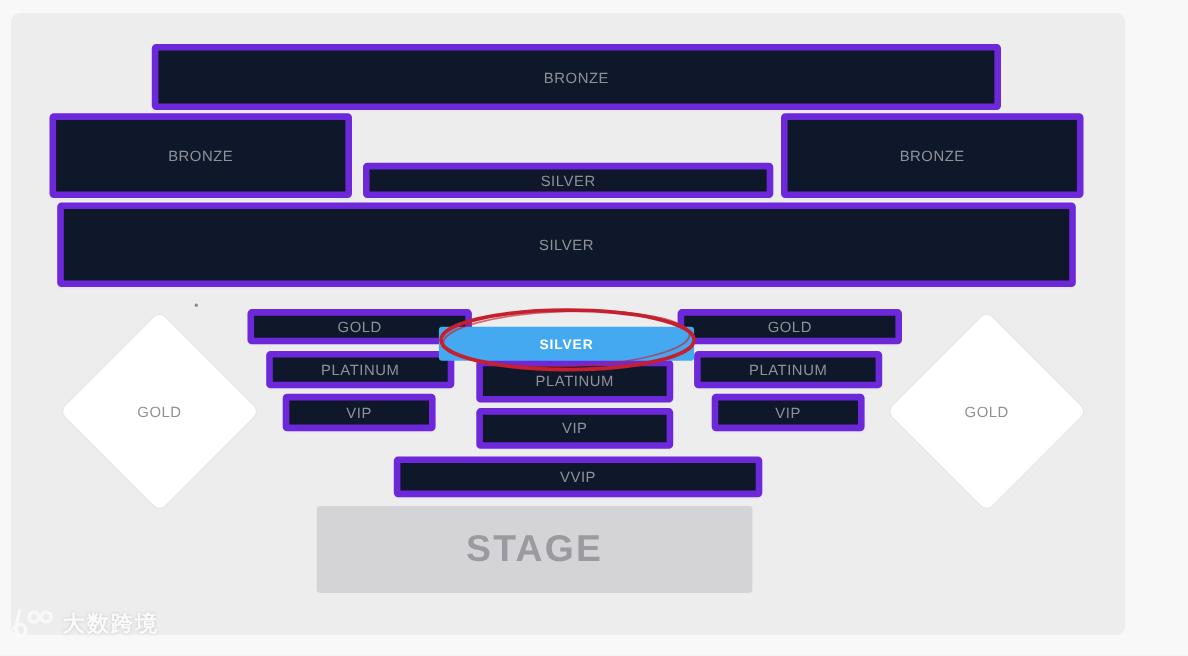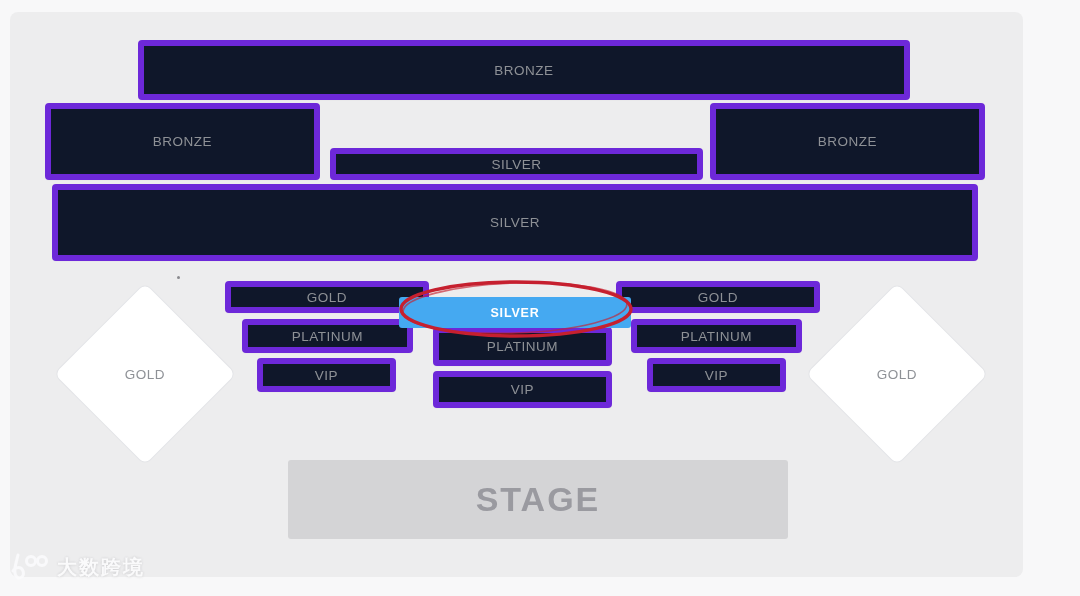--- a/index.html
+++ b/index.html
@@ -63,21 +63,21 @@
     font-family: "Liberation Sans", sans-serif;
     font-size: 12.5px;
     font-weight: bold;
     letter-spacing: 0.8px;
     z-index: 5;
     cursor: pointer;
   }
   .stage {
     position: absolute;
     left: 288px; top: 460px;
-    width: 500px; height: 79px;
+    width: 396px; height: 79px;
     background: #d4d4d6;
     border-radius: 3px;
     display: flex; align-items: center; justify-content: center;
     color: #9a9aa0;
     font-size: 34px;
     font-weight: bold;
     letter-spacing: 2px;
   }
   .highlight-svg {
     position: absolute;
@@ -164,20 +164,23 @@
   </div>
 
   <div class="box" style="left:433px; top:327px; width:179px; height:39px; z-index:1;">
     <span>PLATINUM</span>
   </div>
 
   <div class="box" style="left:433px; top:371px; width:179px; height:37px;">
     <span>VIP</span>
   </div>
 
+  <div class="box" style="left:358px; top:415px; width:335px; height:37px;">
+    <span>VVIP</span>
+  </div>
 
   <div class="diamond" style="left:80px; top:309px;">
     <div class="inner">GOLD</div>
   </div>
 
   <div class="diamond" style="left:832px; top:309px;">
     <div class="inner">GOLD</div>
   </div>
 
   <button class="select-btn">SILVER</button>

